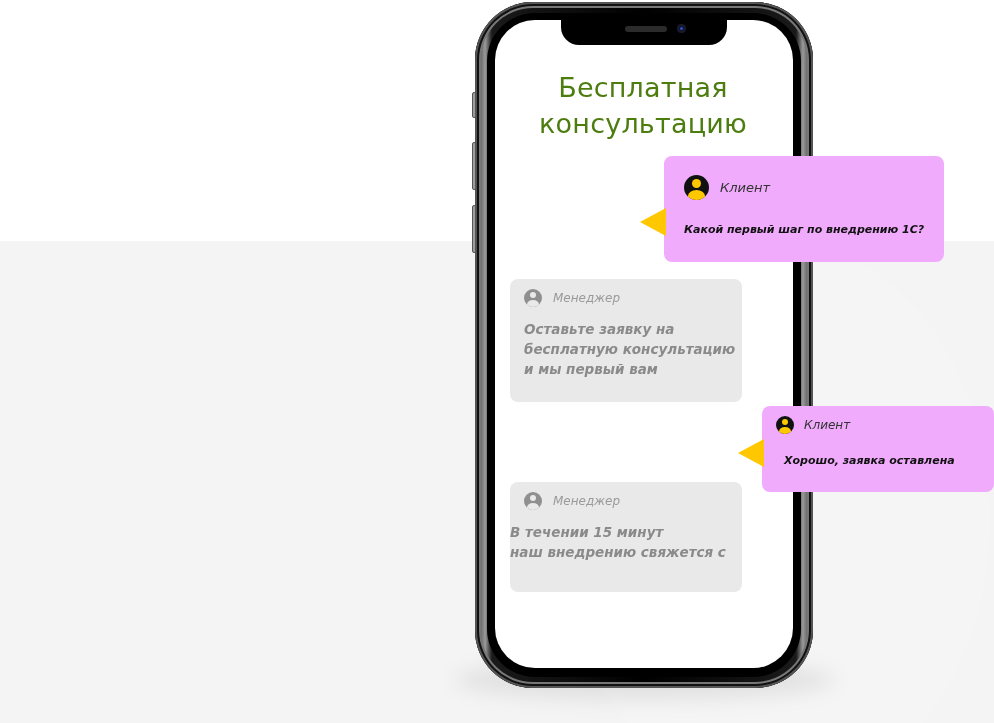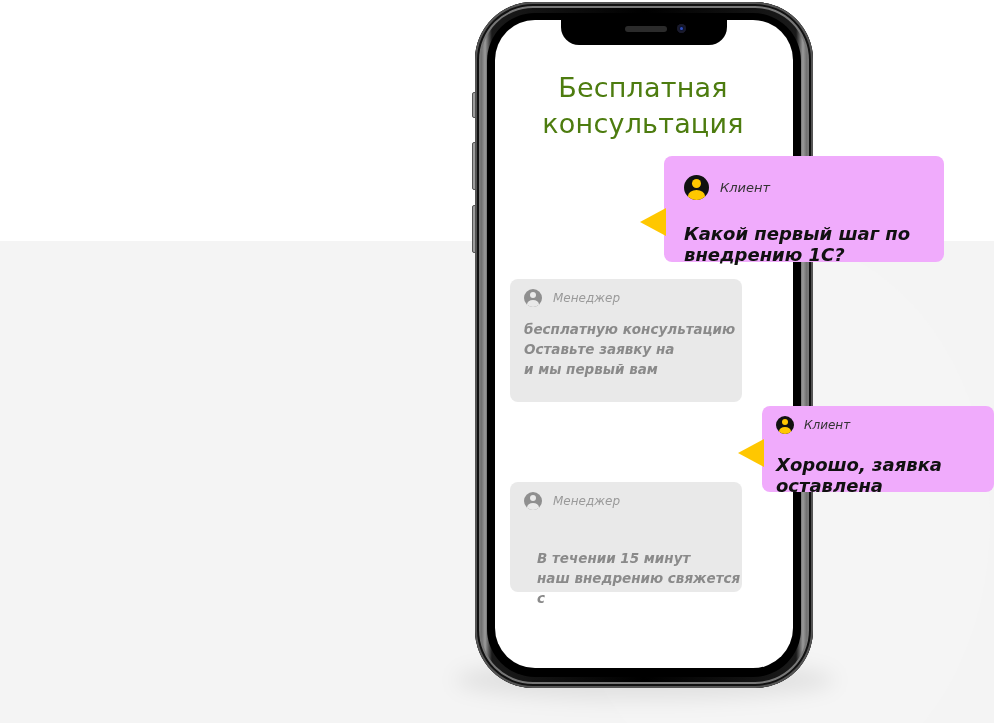--- a/index.html
+++ b/index.html
@@ -81,21 +81,21 @@
   .bubble.client .head { color: #333; font-weight: 300; }
   .bubble.manager .head { color: #9a9a9a; font-size: 12px; }
   .avatar {
     border-radius: 50%; position: relative; flex: none; overflow: hidden;
   }
   .avatar .h { position: absolute; border-radius: 50%; }
   .avatar .b { position: absolute; border-radius: 50% 50% 40% 40%; }
   .bubble .msg {
     font-family: "DejaVu Sans", sans-serif; font-style: italic; font-weight: bold;
   }
-  .bubble.client .msg { font-size: 18px; color: #111; }
+  .bubble.client .msg { font-size: 11px; color: #111; }
   .bubble.manager .msg { font-size: 13.5px; color: #8a8a8a; line-height: 20px; }
 </style>
 </head>
 <body>
 
 <div class="bg-band"></div>
 <div class="bg-circle"></div>
 <div class="phone-shadow"></div>
 
 <div class="side-btn" style="top:92px;height:24px;"></div>
@@ -106,21 +106,21 @@
   <div class="phone-inner"></div>
   <div class="screen"></div>
   <div class="notch">
     <div class="speaker"></div>
     <div class="camera"></div>
   </div>
 </div>
 
 <div class="title">
   <div>Бесплатная</div>
-  <div>консультация</div>
+  <div>консультацию</div>
 </div>
 
 <div class="bubble client" style="left:664px;top:156px;width:280px;height:106px;">
   <div class="tail" style="top:52px;"></div>
   <div class="head" style="position:absolute;left:20px;top:19px;">
     <div class="avatar" style="width:25px;height:25px;background:#111;">
       <div class="h" style="left:8px;top:4px;width:9px;height:9px;background:#ffc700;"></div>
       <div class="b" style="left:4px;top:15px;width:17px;height:12px;background:#ffc700;"></div>
     </div>
     <span style="margin-left:11px;">Клиент</span>
@@ -130,43 +130,43 @@
 
 <div class="bubble manager" style="left:510px;top:279px;width:232px;height:123px;">
   <div class="head" style="position:absolute;left:14px;top:10px;">
     <div class="avatar" style="width:18px;height:18px;background:#8f8f8f;">
       <div class="h" style="left:6px;top:3px;width:6px;height:6px;background:#e9e9e9;"></div>
       <div class="b" style="left:3px;top:11px;width:12px;height:9px;background:#e9e9e9;"></div>
     </div>
     <span style="margin-left:11px;">Менеджер</span>
   </div>
   <div class="msg" style="position:absolute;left:14px;top:40px;">
+    <div>Оставьте заявку на</div>
     <div>бесплатную консультацию</div>
-    <div>Оставьте заявку на</div>
     <div>и мы первый вам</div>
   </div>
 </div>
 
 <div class="bubble client" style="left:762px;top:406px;width:232px;height:86px;">
   <div class="tail" style="top:33px;"></div>
   <div class="head" style="position:absolute;left:14px;top:10px;">
     <div class="avatar" style="width:18px;height:18px;background:#111;">
       <div class="h" style="left:6px;top:3px;width:6px;height:6px;background:#ffc700;"></div>
       <div class="b" style="left:3px;top:11px;width:12px;height:9px;background:#ffc700;"></div>
     </div>
     <span style="margin-left:10px;font-size:12px;">Клиент</span>
   </div>
-  <div class="msg" style="position:absolute;left:14px;top:48px;">Хорошо, заявка оставлена</div>
+  <div class="msg" style="position:absolute;left:22px;top:48px;">Хорошо, заявка оставлена</div>
 </div>
 
 <div class="bubble manager" style="left:510px;top:482px;width:232px;height:110px;">
   <div class="head" style="position:absolute;left:14px;top:10px;">
     <div class="avatar" style="width:18px;height:18px;background:#8f8f8f;">
       <div class="h" style="left:6px;top:3px;width:6px;height:6px;background:#e9e9e9;"></div>
       <div class="b" style="left:3px;top:11px;width:12px;height:9px;background:#e9e9e9;"></div>
     </div>
     <span style="margin-left:11px;">Менеджер</span>
   </div>
-  <div class="msg" style="position:absolute;left:27px;top:40px;margin-top:26px;">
+  <div class="msg" style="position:absolute;left:0;top:40px;">
     <div>В течении 15 минут</div>
     <div>наш внедрению свяжется с</div>
   </div>
 </div>
 
 </body></html>

